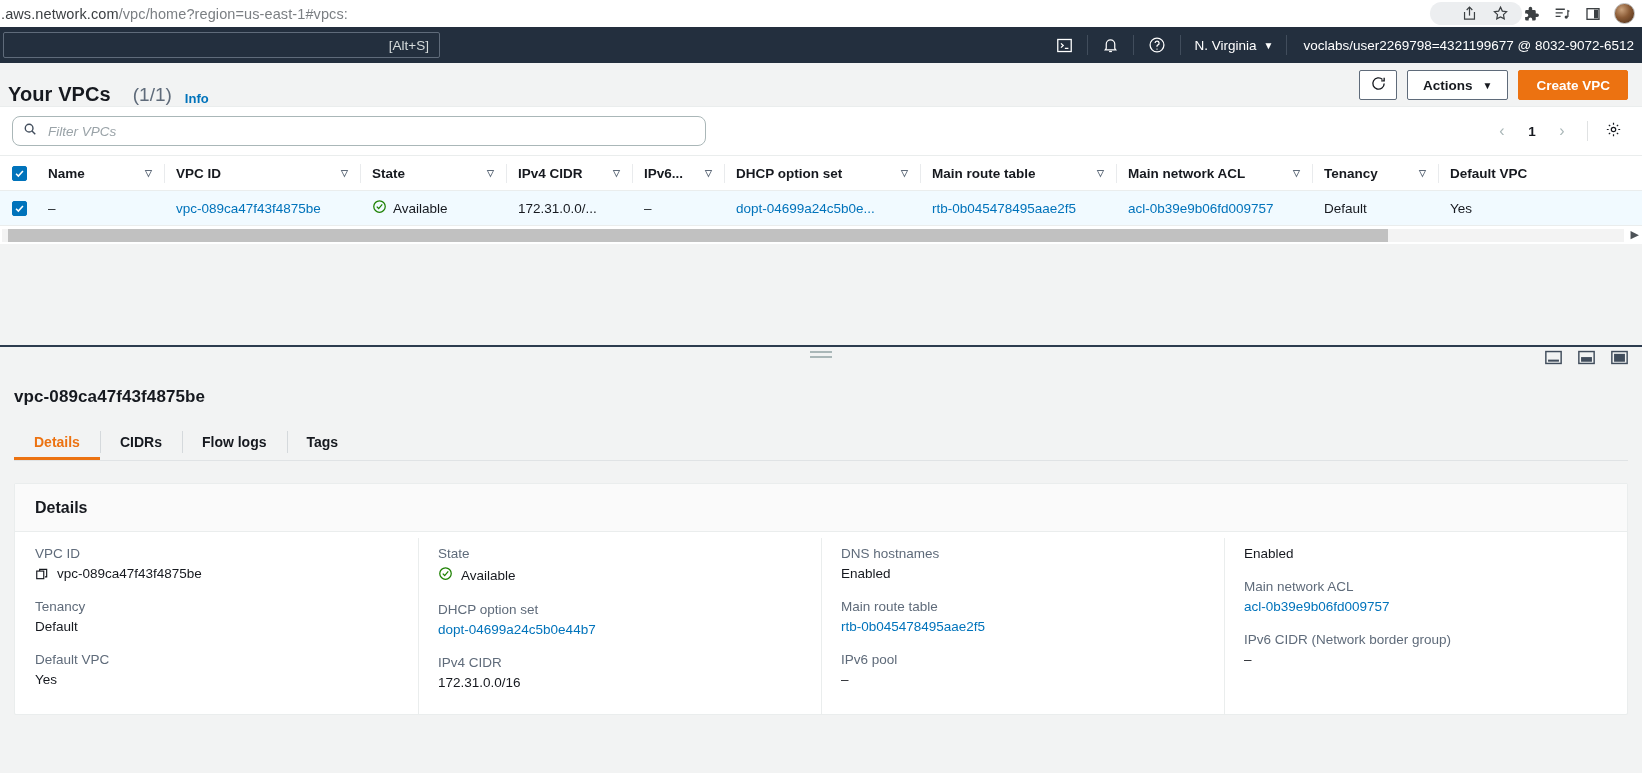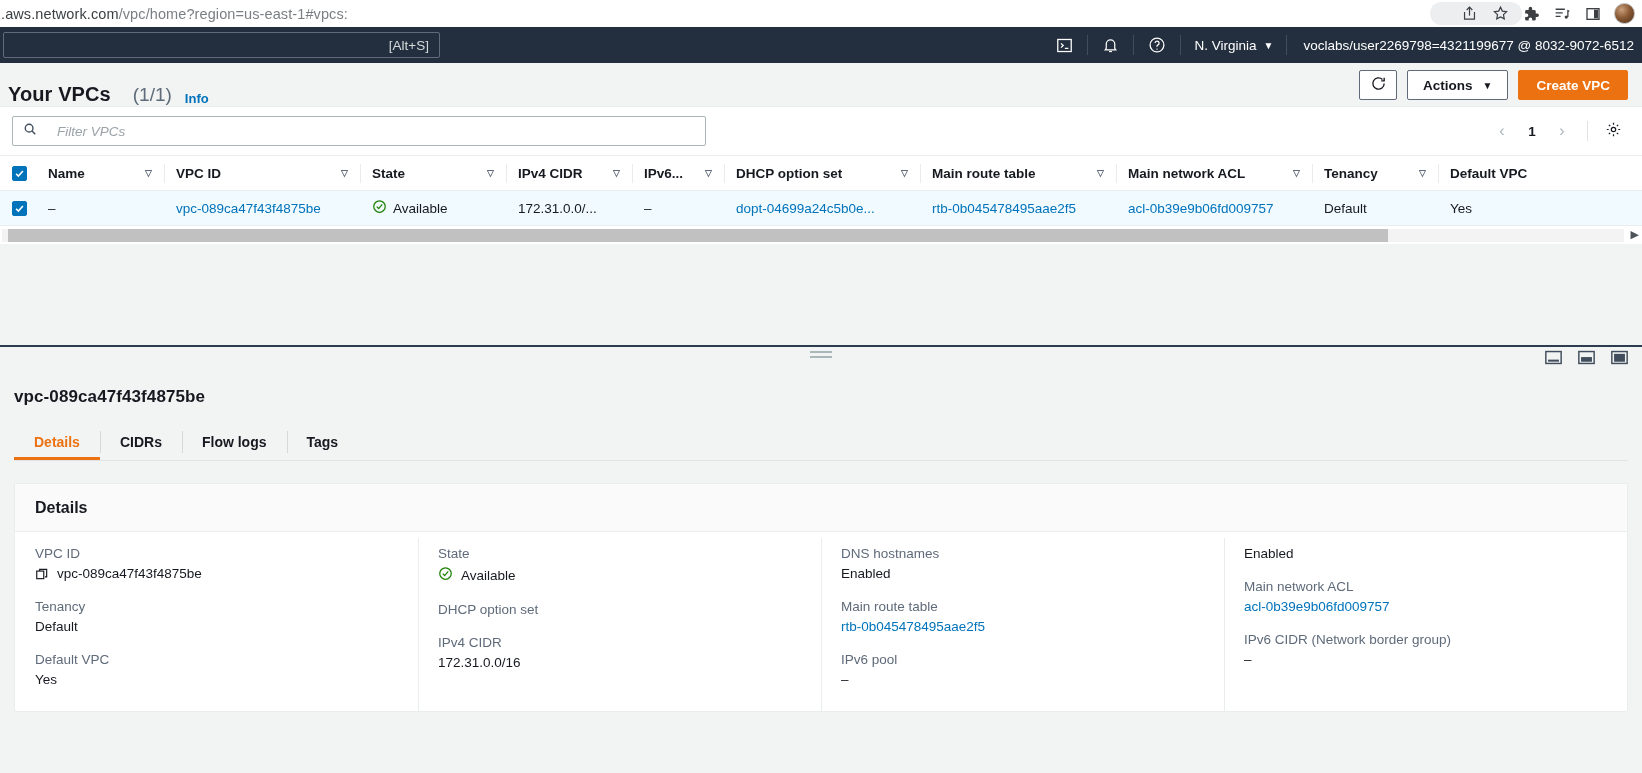--- a/index.html
+++ b/index.html
@@ -100,22 +100,22 @@
   }
   .btn .caret { margin-left: 10px; font-size: 10px; }
 
   
   .table-card { background: #ffffff; border-top: 1px solid #eaeded; }
   .filter-row {
     height: 48px; display: flex; align-items: center;
     padding: 0 12px; position: relative; background: #ffffff;
   }
   .filter-box {
-    width: 694px; height: 30px; border: 1px solid #aab7b8; border-radius: 2px;
-    display: flex; align-items: center; padding: 0 10px; gap: 20px;
+    width: 694px; height: 30px; border: 1px solid #aab7b8; border-radius: 8px;
+    display: flex; align-items: center; padding: 0 10px; gap: 11px;
     background: #ffffff;
   }
   .filter-box input {
     border: none; outline: none; flex: 1; font-size: 13.5px;
     font-family: "Liberation Sans", sans-serif; color: #16191f;
     font-style: italic; background: transparent;
   }
   .filter-box input::placeholder { color: #9aa3a8; font-style: italic; }
   .pager {
     position: absolute; right: 14px; top: 9px;
@@ -599,20 +599,23 @@
                 <svg width="15" height="15" viewBox="0 0 24 24" fill="none" stroke="#1d8102" stroke-width="2">
                   <circle cx="12" cy="12" r="9.2"></circle>
                     <path d="M7.6 12.2l3.1 3.1 5.7-6.6"></path>
                 </svg>
               </span>
               <span>Available</span>
             </div>
           </div>
           <div class="field">
             <div class="field-label">DHCP option set</div>
+            <div class="field-value">
+                <a class="lnk" href="#">dopt-04699a24c5b0e44b7</a>
+              </div>
           </div>
           <div class="field">
             <div class="field-label">IPv4 CIDR</div>
             <div class="field-value">
                 <span>172.31.0.0/16</span>
               </div>
           </div>
         </div>
 
         <div class="detail-col">

